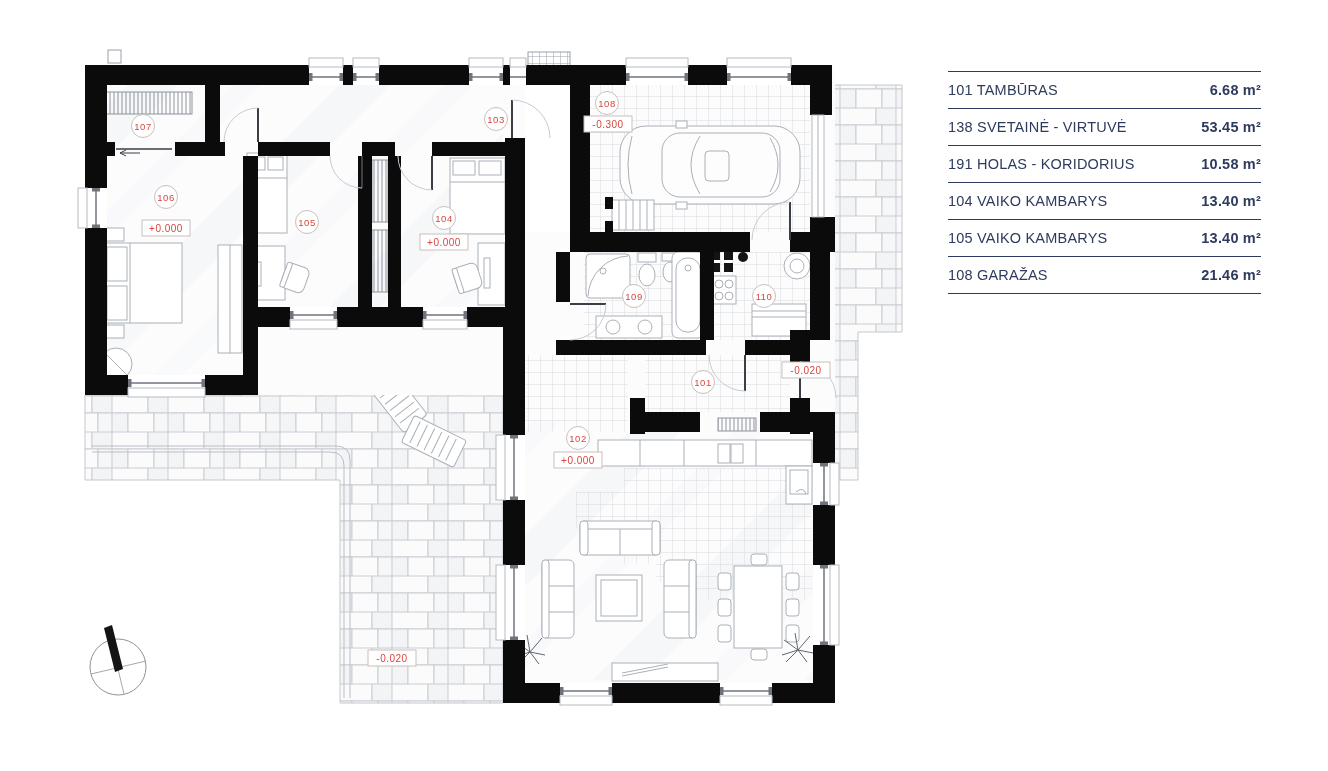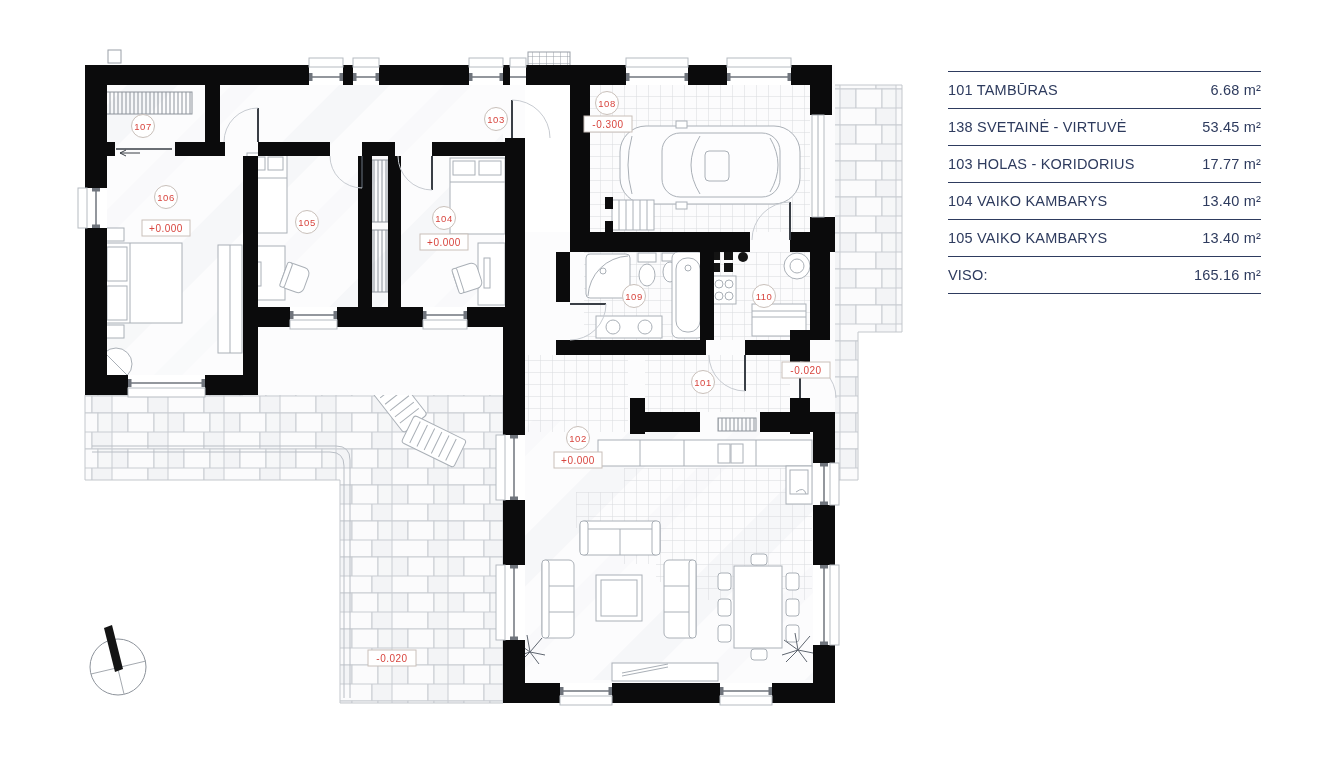--- a/index.html
+++ b/index.html
@@ -6,21 +6,21 @@
   body{width:1328px;height:771px;position:relative;overflow:hidden;
        font-family:"Liberation Sans",sans-serif;}
   .stage{position:absolute;inset:0;}
   #plan-svg{position:absolute;left:0;top:0;}
   
   .legend{position:absolute;left:948px;top:71px;width:313px;}
   .legend-row{height:36px;display:flex;justify-content:space-between;align-items:center;
               border-top:1.5px solid #2e3b5e;}
   .legend-row:last-child{border-bottom:1.5px solid #2e3b5e;}
   .legend-label{font-size:14.5px;font-weight:500;color:#2e3b5e;letter-spacing:.2px;}
-  .legend-area{font-size:14.5px;font-weight:400;color:#2e3b5e;letter-spacing:.2px;}
+  .legend-area{font-size:14.5px;font-weight:700;color:#2e3b5e;letter-spacing:.2px;}
   
   .furn{stroke:#aab0b7;fill:#ffffff;stroke-width:1;}
   .furnl{stroke:#aab0b7;fill:none;stroke-width:1;}
   .wall{fill:#0b0b0c;}
   .sill{fill:#ffffff;stroke:#b6bbc1;stroke-width:1;}
   .glass{stroke:#6f747c;stroke-width:1.5;}
   .nub{fill:#6f747c;}
   .leaf{stroke:#3a3f46;stroke-width:2;fill:none;}
   .arc{stroke:#c7cbd1;stroke-width:1;fill:none;}
   .plant{stroke:#5f6670;stroke-width:1;fill:none;}
@@ -568,38 +568,38 @@
     <span class="legend-label">101 TAMBŪRAS</span>
     <span class="legend-area">6.68 m²</span>
   </div>
 
   <div class="legend-row">
     <span class="legend-label">138 SVETAINĖ - VIRTUVĖ</span>
     <span class="legend-area">53.45 m²</span>
   </div>
 
   <div class="legend-row">
-    <span class="legend-label">103 HOLAS - KORIDORIUS</span>
-    <span class="legend-area">17.77 m²</span>
+    <span class="legend-label">191 HOLAS - KORIDORIUS</span>
+    <span class="legend-area">10.58 m²</span>
   </div>
 
   <div class="legend-row">
     <span class="legend-label">104 VAIKO KAMBARYS</span>
     <span class="legend-area">13.40 m²</span>
   </div>
 
   <div class="legend-row">
     <span class="legend-label">105 VAIKO KAMBARYS</span>
     <span class="legend-area">13.40 m²</span>
   </div>
 
 
 
-
-
-
   <div class="legend-row">
-    <span class="legend-label">VISO:</span>
-    <span class="legend-area">165.16 m²</span>
+    <span class="legend-label">108 GARAŽAS</span>
+    <span class="legend-area">21.46 m²</span>
   </div>
+
+
+
 </div>
 
 </div>
 
 </body></html>

